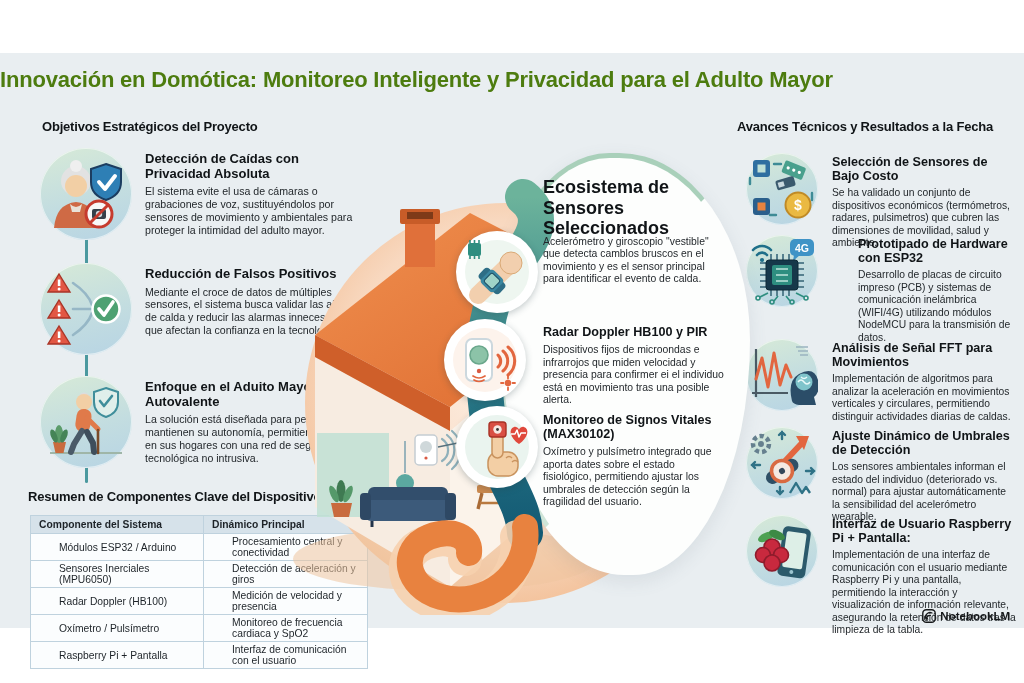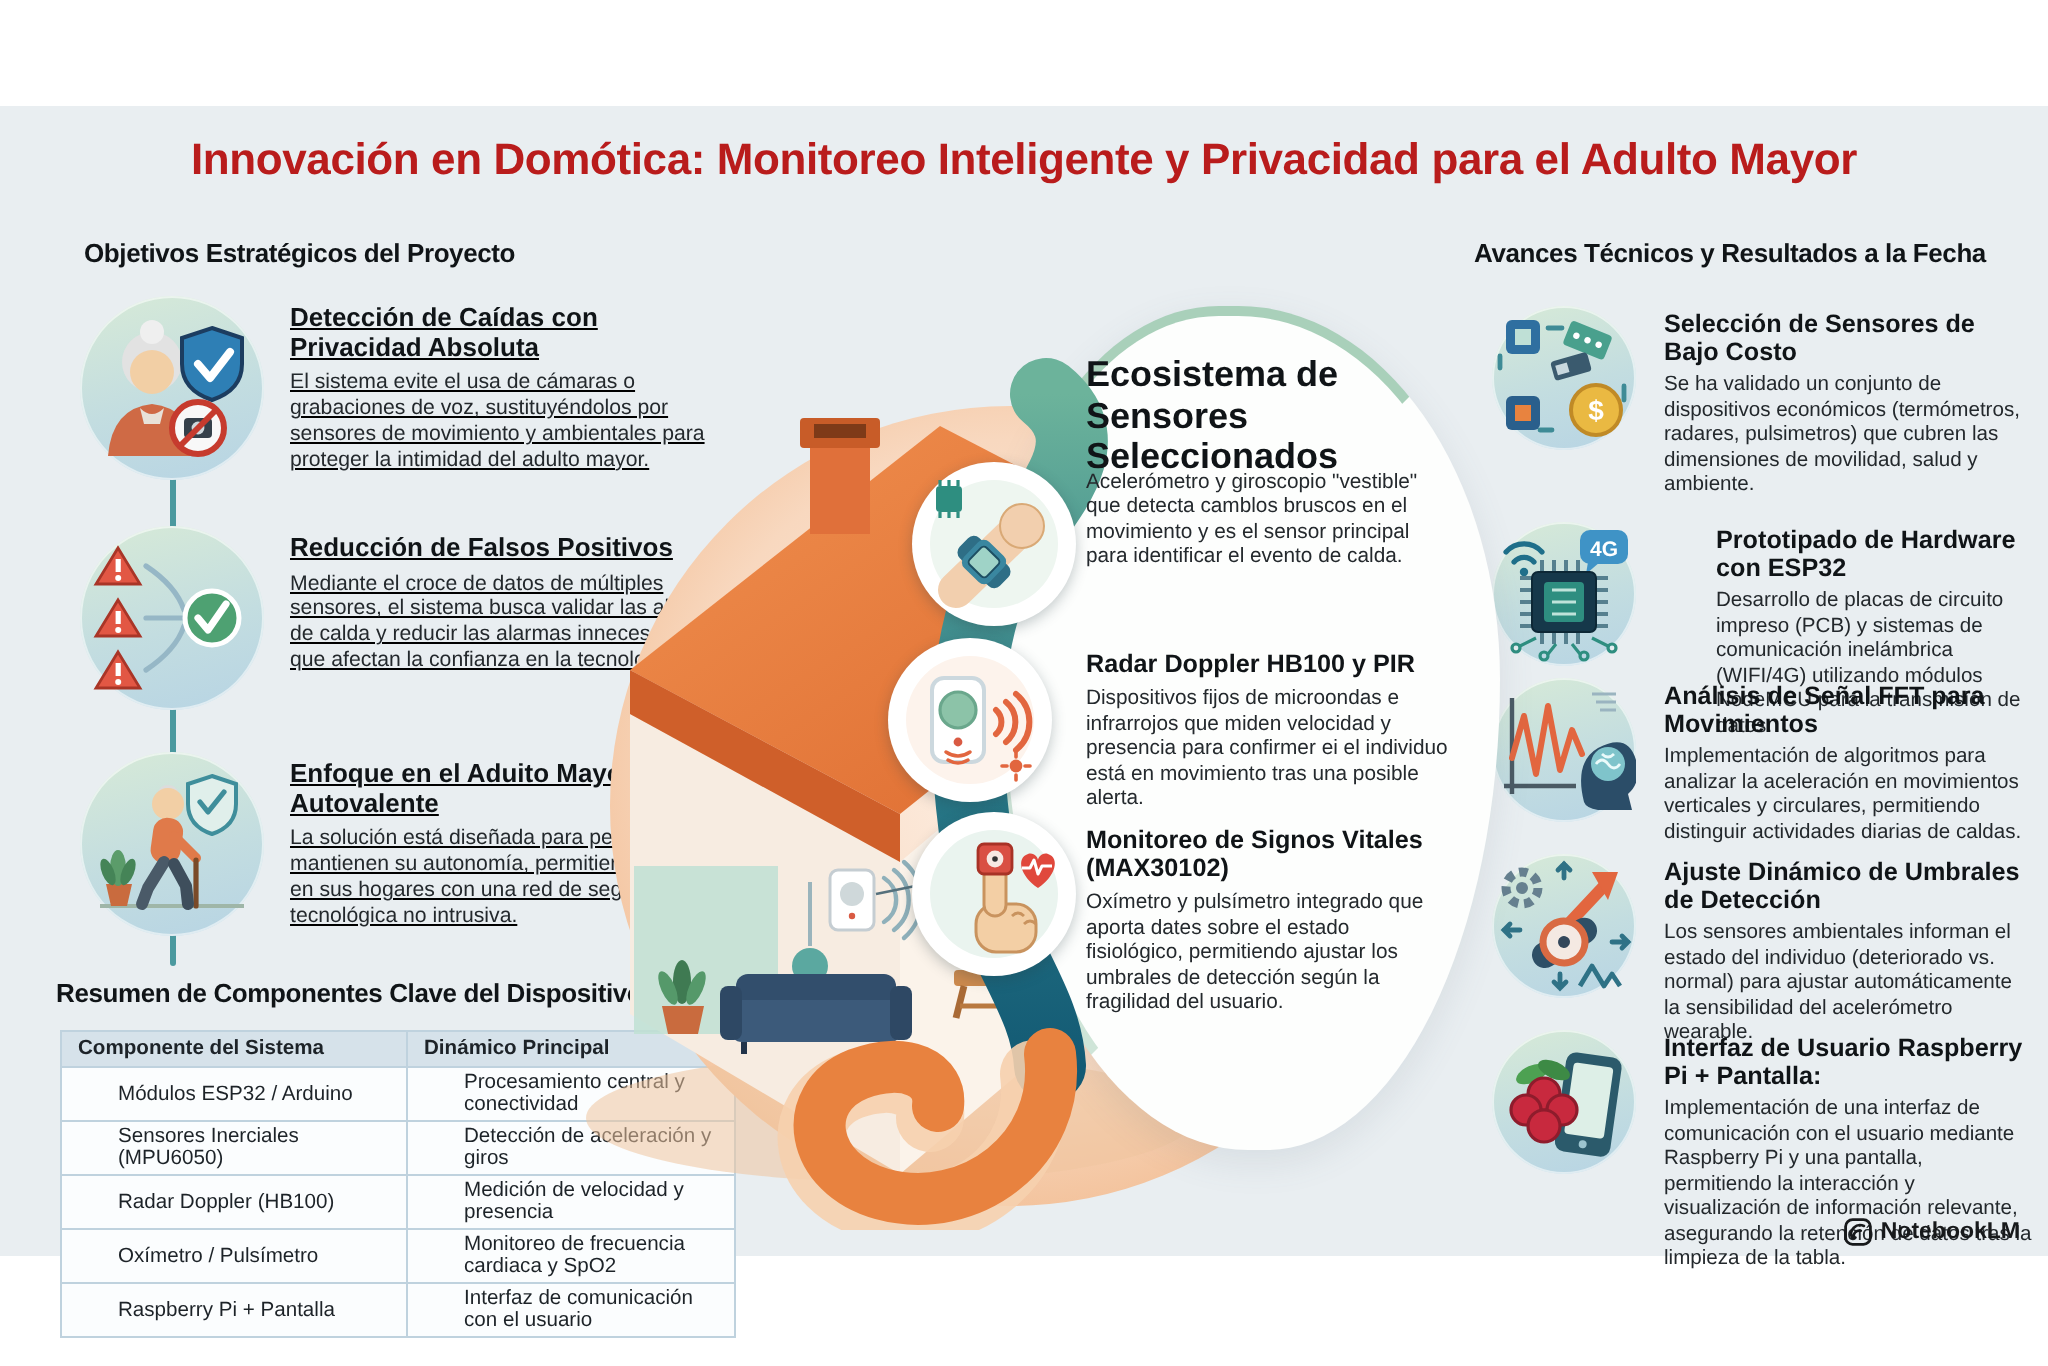--- a/index.html
+++ b/index.html
@@ -1,31 +1,31 @@
 <!DOCTYPE html>
 <html><head>
 <meta charset="utf-8">
 <style>
   html,body{margin:0;padding:0;background:#ffffff;}
   body{font-family:"Liberation Sans","DejaVu Sans",sans-serif;-webkit-font-smoothing:antialiased;}
   #canvas{position:relative;width:1024px;height:683px;background:#ffffff;overflow:hidden;}
   .panel{position:absolute;left:0;top:53px;width:1024px;height:575px;background:#e9eef1;}
-  .title{position:absolute;left:0;top:14px;width:100%;margin:0;text-align:center;
-         font-size:22px;font-weight:700;color:#b91c1c;letter-spacing:-.2px;}
+  .title{position:absolute;left:0;top:14px;width:100%;margin:0;text-align:left;
+         font-size:22px;font-weight:700;color:#4d7c0f;letter-spacing:-.2px;}
   .sec-head{position:absolute;margin:0;font-size:13px;font-weight:700;color:#101417;letter-spacing:-.2px;}
   
   .connector{position:absolute;left:85px;top:170px;width:3px;height:260px;background:#2f8a90;border-radius:2px;opacity:.85;}
   .obj-item{position:absolute;left:40px;display:flex;gap:13px;width:330px;}
   .icon-circle{flex:none;border-radius:50%;background:linear-gradient(165deg,#d7ead7 0%,#c3dde0 55%,#b7d4e4 100%);
                box-shadow:inset 0 0 0 1px rgba(255,255,255,.55);display:flex;align-items:center;justify-content:center;}
   .icon-lg{width:92px;height:92px;}
   .icon-sm{width:72px;height:72px;}
   .item-title{font-size:13px;font-weight:700;line-height:1.12;color:#101417;margin:0 0 4px 0;}
   .item-body{font-size:10.6px;line-height:1.22;color:#23282c;margin:0;}
-  .obj-item .txt{width:218px;padding-top:4px;text-decoration:underline;}
+  .obj-item .txt{width:218px;padding-top:4px;}
   
   .comp-table{position:absolute;left:30px;top:462px;width:338px;border-collapse:collapse;
               font-size:10.3px;color:#1d2328;background:#fdfefe;}
   .comp-table th{background:#d6e2ea;font-weight:700;text-align:left;}
   .comp-table th,.comp-table td{border:1px solid #bfd2de;padding:2px 8px;height:13px;}
   .comp-table td{background:#fbfdfe;padding-left:28px;}
   .col-a{width:156px;}
   
   .scene,.ribbon-layer{position:absolute;left:255px;top:82px;width:490px;height:480px;pointer-events:none;}
   .scene{z-index:1;} .ribbon-layer{z-index:3;}
@@ -353,21 +353,21 @@
           <path d="M28,11 h7 M30,62 h-6" stroke="#3e8b96" stroke-width="2.4" stroke-linecap="round"></path>
           <path d="M4,31 v-6 M66,40 v7" stroke="#3e8b96" stroke-width="2.4" stroke-linecap="round"></path>
         </svg>
       </div>
       <div class="txt">
         <p class="item-title">Selección de Sensores de Bajo Costo</p>
         <p class="item-body">Se ha validado un conjunto de dispositivos económicos (termómetros, radares, pulsimetros) que cubren las dimensiones de movilidad, salud y ambiente.</p>
       </div>
     </div>
 
-    <div class="adv-item" style="top:208px;gap:40px;">
+    <div class="adv-item" style="top:182px;gap:40px;">
       <div class="icon-circle icon-sm">
         <svg width="72" height="72" viewBox="0 0 72 72">
           <path d="M7,15 a12,12 0 0 1 18,0 M11,20 a6.5,6.5 0 0 1 10,0" fill="none" stroke="#1f6f8a" stroke-width="2.6" stroke-linecap="round"></path>
           <circle cx="16" cy="25" r="2.1" fill="#1f6f8a"></circle>
           <rect x="44" y="4" width="24" height="17" rx="5" fill="#3f93c6"></rect>
           <polygon points="48,20 54,20 47,26" fill="#3f93c6"></polygon>
           <text x="56" y="17" text-anchor="middle" font-size="10.5" font-weight="bold" fill="#ffffff">4G</text>
           <g stroke="#56808f" stroke-width="2">
             <line x1="14" y1="28" x2="20" y2="28"></line>
               <line x1="14" y1="34" x2="20" y2="34"></line>

